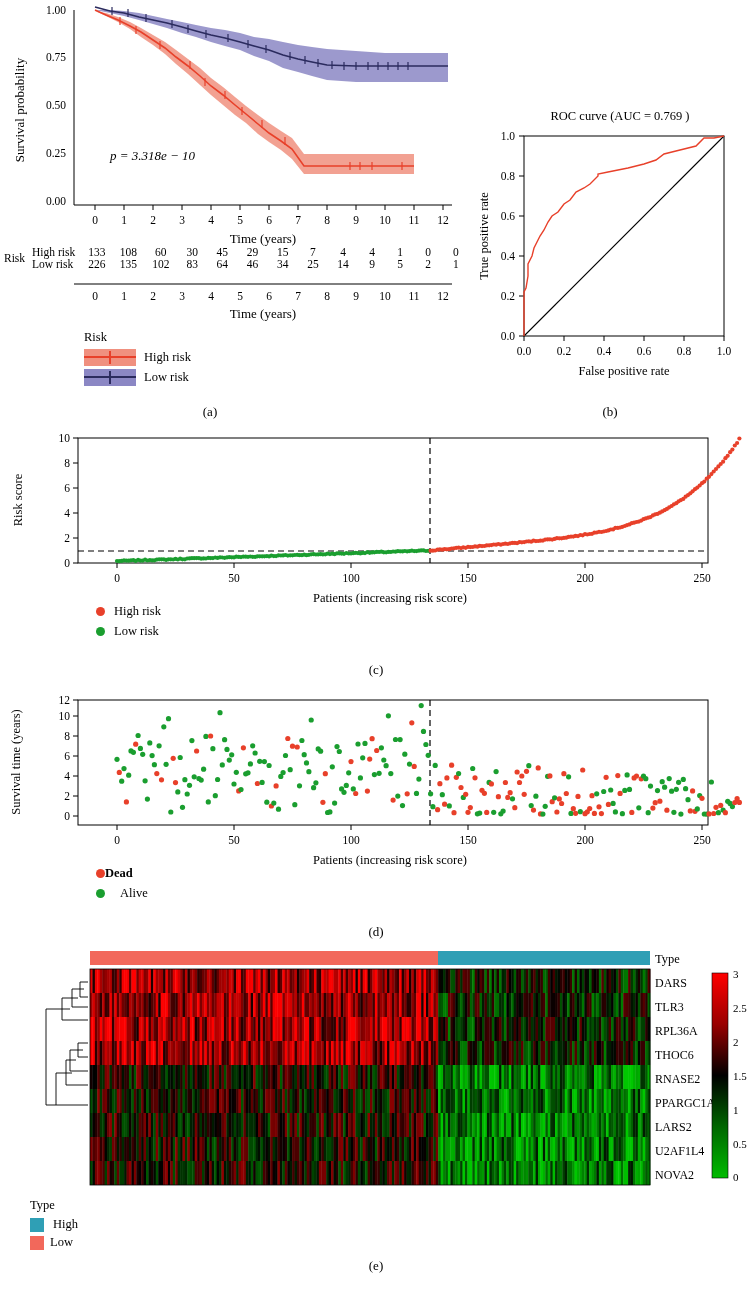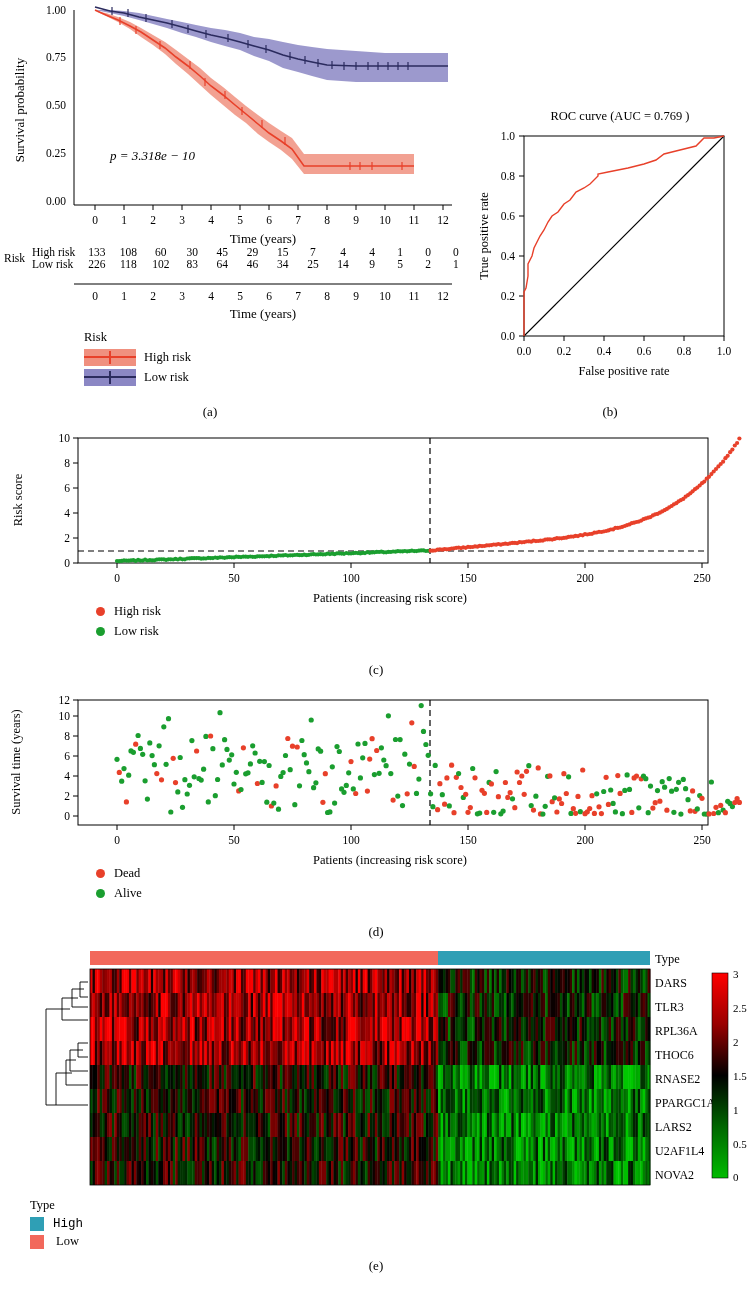--- a/index.html
+++ b/index.html
@@ -130,21 +130,21 @@
         <td style="width:29px">7</td>
         <td style="width:29px">4</td>
         <td style="width:29px">4</td>
         <td style="width:29px">1</td>
         <td style="width:29px">0</td>
         <td style="width:29px">0</td>
       </tr>
       <tr>
         <td class="rowlab">Low risk</td>
         <td>226</td>
-        <td>118</td>
+        <td>135</td>
         <td>102</td>
         <td>83</td>
         <td>64</td>
         <td>46</td>
         <td>34</td>
         <td>25</td>
         <td>14</td>
         <td>9</td>
         <td>5</td>
         <td>2</td>
@@ -871,25 +871,25 @@
         <circle cx="734.8" cy="112.5" r="2.6" fill="#e8402a"></circle>
         <circle cx="737.1" cy="108.7" r="2.6" fill="#e8402a"></circle>
         <circle cx="739.4" cy="112.4" r="2.6" fill="#e8402a"></circle>
       </g>
   </svg>
 </div>
 
 <div class="panel" style="left:96px;top:866px;">
   <div style="display:flex;align-items:center;">
     <span style="width:9px;height:9px;border-radius:50%;background:#e8402a;display:inline-block;"></span>
-    <span class="legend-item" style="margin-left:9px;">Dead</span>
+    <span class="legend-item" style="font-weight:bold;">Dead</span>
   </div>
   <div style="display:flex;align-items:center;margin-top:5px;">
     <span style="width:9px;height:9px;border-radius:50%;background:#1a9e2f;display:inline-block;"></span>
-    <span class="legend-item" style="margin-left:9px;">Alive</span>
+    <span class="legend-item" style="margin-left:15px;">Alive</span>
   </div>
 </div>
 
 <div class="caption panel" style="left:356px;top:924px;width:40px;">(d)</div>
 
 <div class="panel" style="left:0;top:945px;width:753px;height:265px;">
   <svg width="753" height="265" viewBox="0 0 753 265">
 
     <g stroke="#000" stroke-width="0.9" fill="none">
       <path d="M88,37 L80,37 L80,52 L88,52"></path>
@@ -3012,21 +3012,21 @@
       <text x="733" y="203">0.5</text>
       <text x="733" y="236">0</text>
     </g>
   </svg>
 </div>
 
 <div class="panel" style="left:30px;top:1198px;">
   <div class="legend-title">Type</div>
   <div style="display:flex;align-items:center;margin-top:4px;">
     <span style="width:14px;height:14px;background:#2f9fb5;display:inline-block;"></span>
-    <span class="legend-item" style="margin-left:9px;font-family:Liberation Mono, monospace;">High</span>
+    <span class="legend-item" style="margin-left:9px;">High</span>
   </div>
   <div style="display:flex;align-items:center;margin-top:3px;">
     <span style="width:14px;height:14px;background:#f2685b;display:inline-block;"></span>
-    <span class="legend-item" style="margin-left:12px;">Low</span>
+    <span class="legend-item" style="margin-left:6px;">Low</span>
   </div>
 </div>
 
 <div class="caption panel" style="left:356px;top:1258px;width:40px;">(e)</div>
 
 </body></html>

